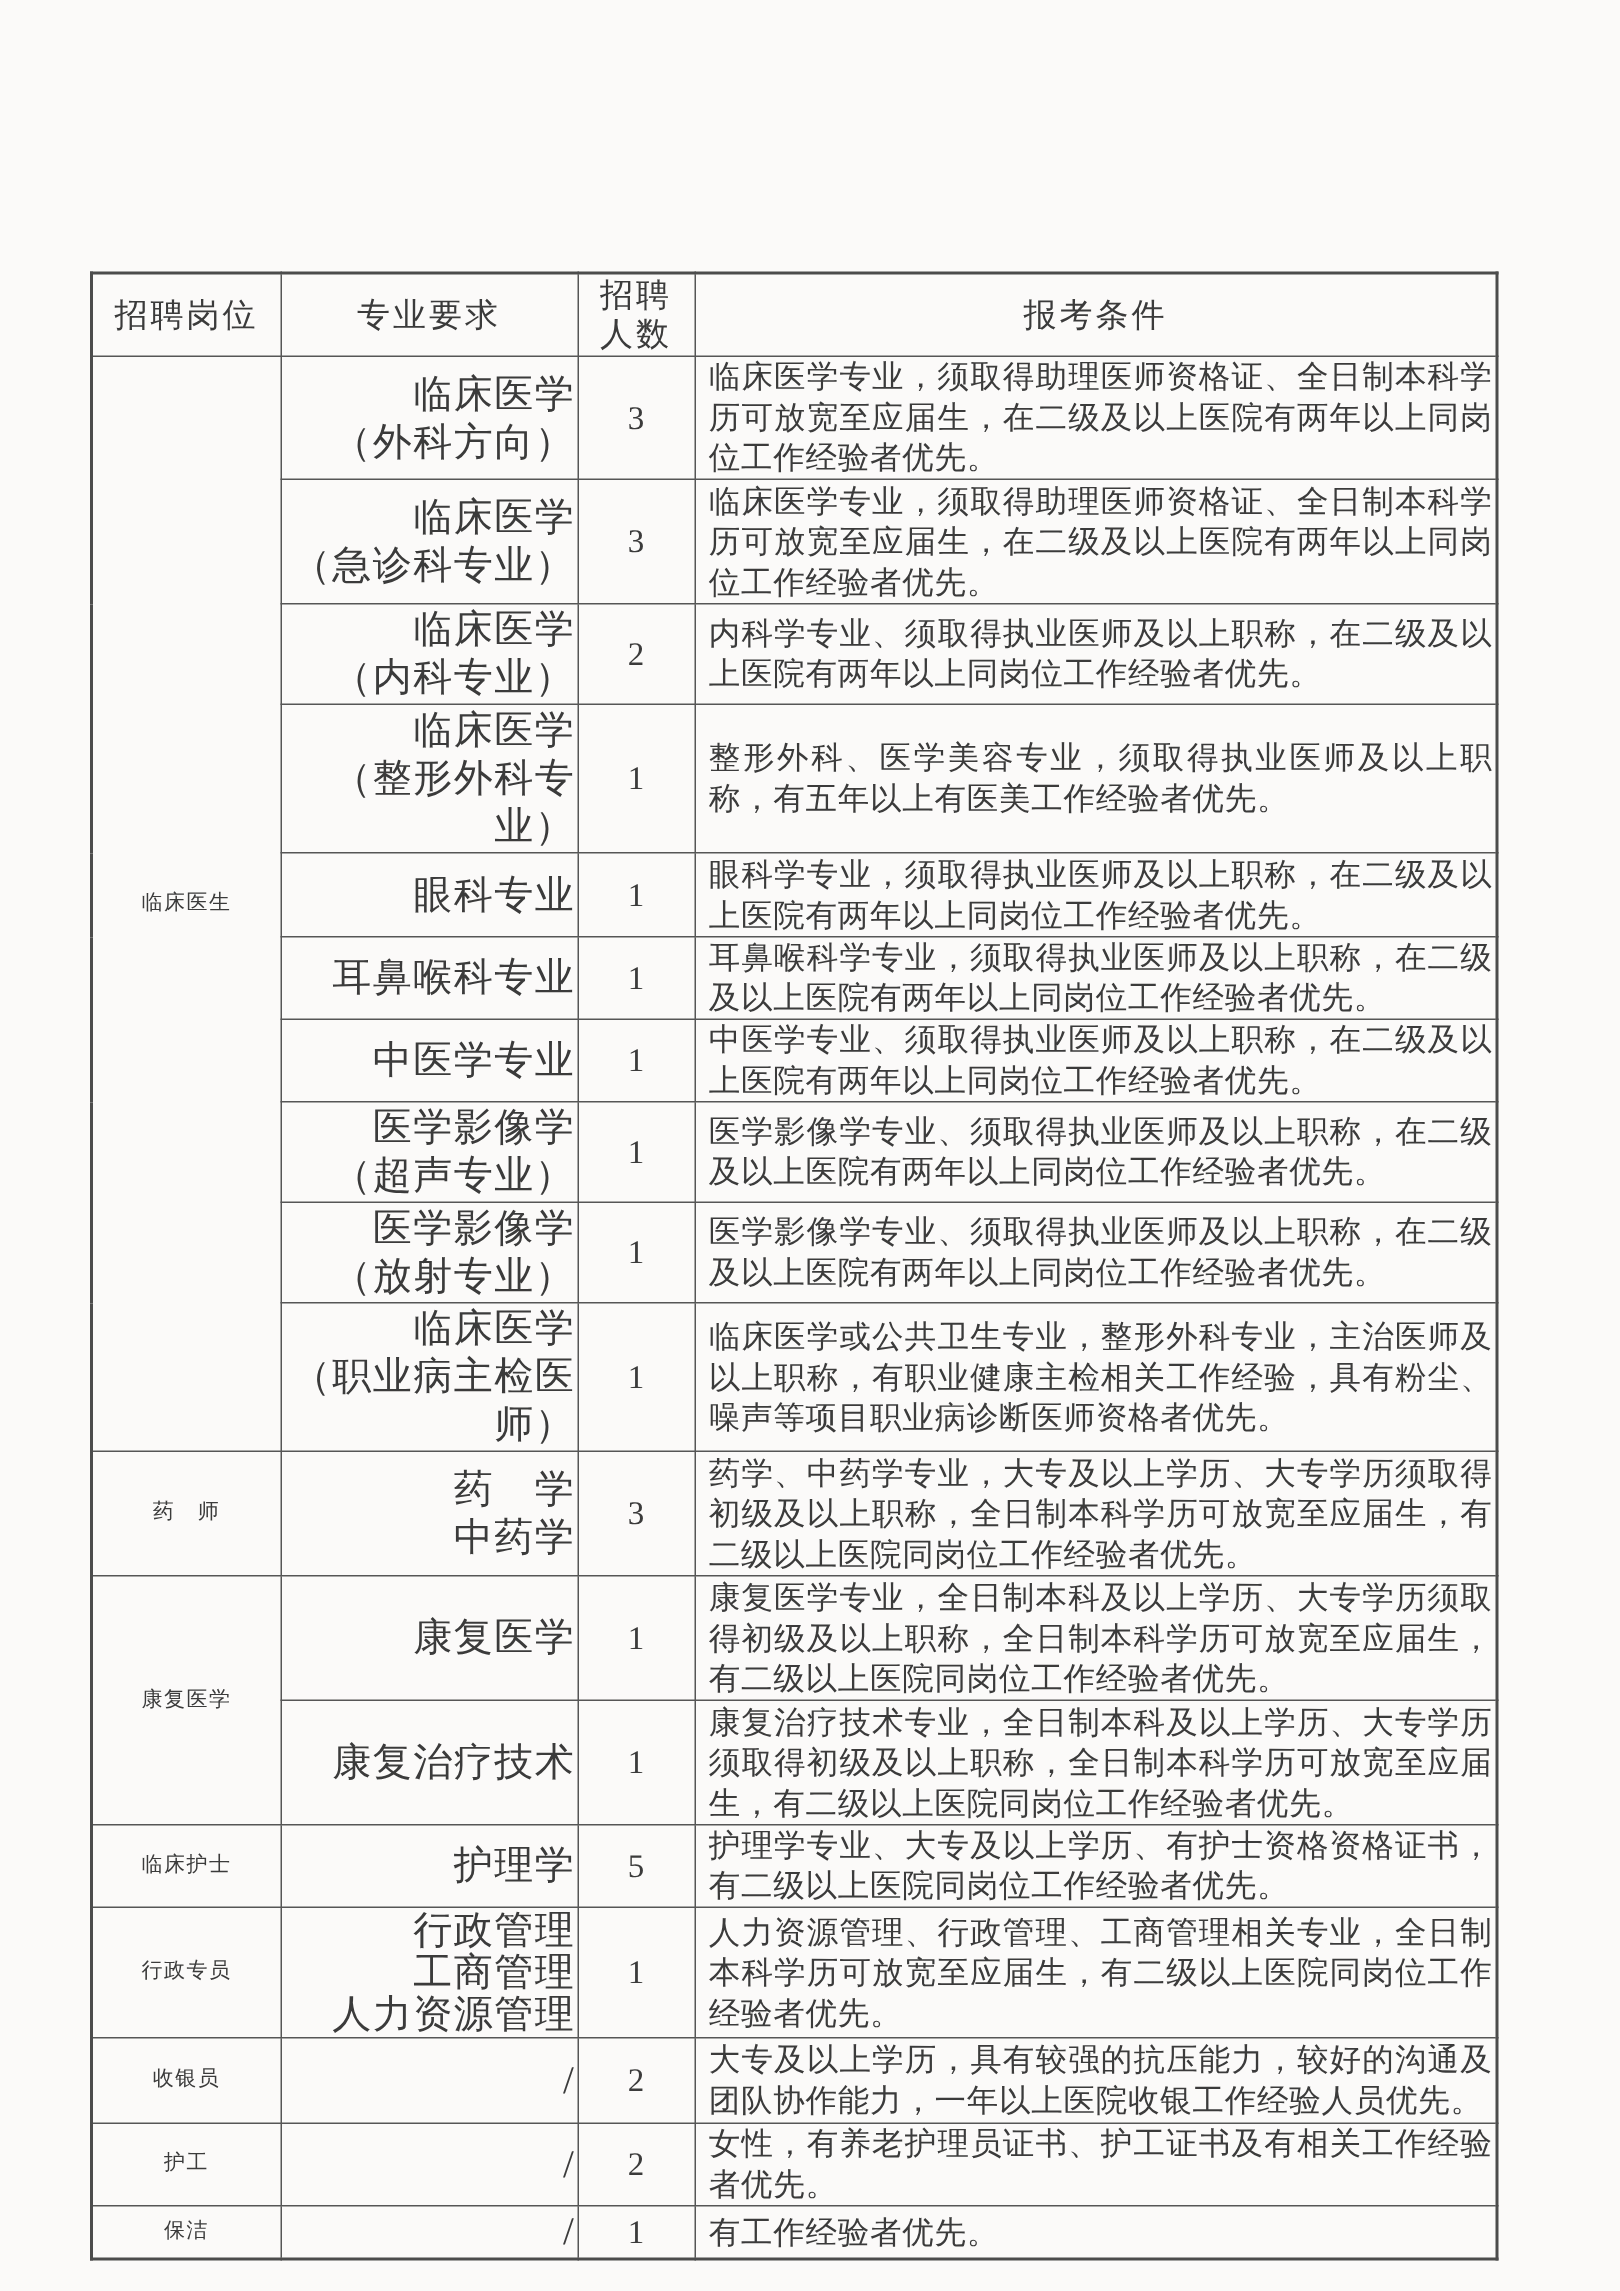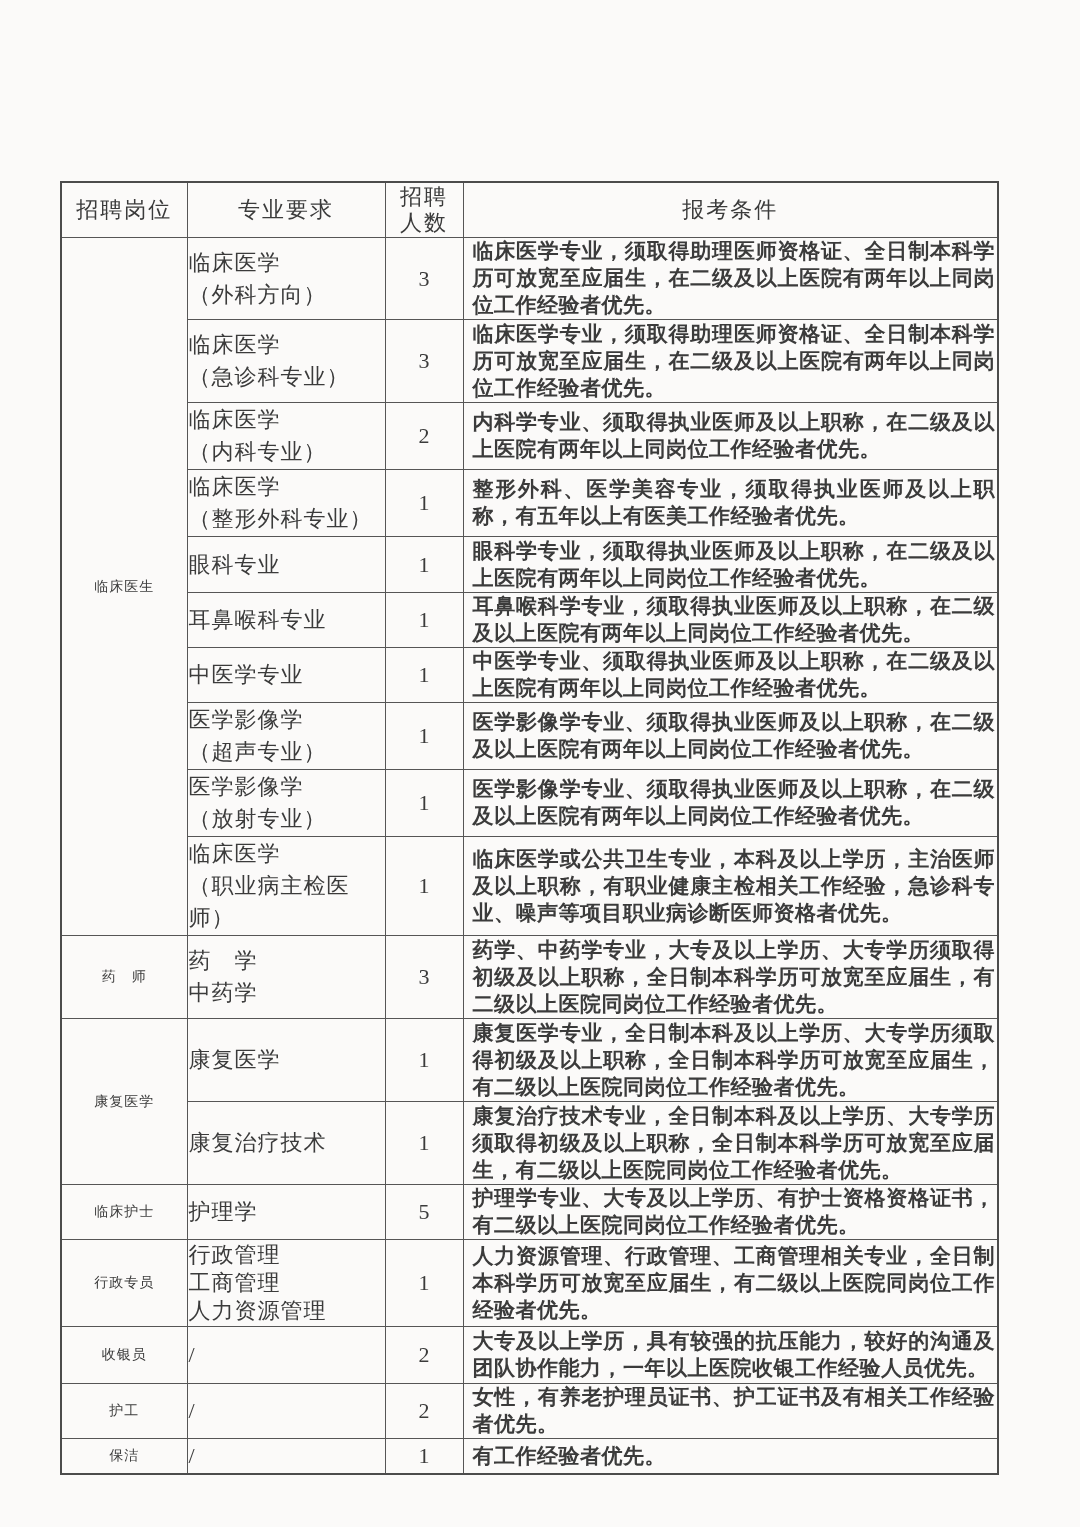--- a/index.html
+++ b/index.html
@@ -43,37 +43,36 @@
     letter-spacing: 2px;
   }
   td.pos-cell {
     font-size: 14px;
     line-height: 30px;
     text-align: center;
     white-space: pre-line;
     letter-spacing: 1px;
   }
   td.major-cell {
-    font-size: 22px;
+    font-size: 26px;
     line-height: 32px;
-    text-align: left;
+    text-align: right;
     white-space: pre-line;
     letter-spacing: 1px;
   }
   td.count-cell {
     font-size: 22px;
     text-align: center;
   }
   td.cond-cell {
     font-size: 21px;
     line-height: 27px;
     text-align: justify;
     padding: 0 2px 0 9px;
     letter-spacing: 0.5px;
-    font-weight: bold;
   }
   
   tr.hdr  { height: 54px; }
   tr.r80  { height: 80px; }
   tr.r83  { height: 83px; }
   tr.r82  { height: 82px; }
   tr.r85  { height: 85px; }
   tr.r59  { height: 59px; }
   tr.r58  { height: 58px; }
   tr.r57  { height: 57px; }
@@ -154,21 +153,21 @@
       <tr class="r59">
         <td class="major-cell">医学影像学
 （放射专业）</td>
         <td class="count-cell">1</td>
         <td class="cond-cell">医学影像学专业、须取得执业医师及以上职称，在二级及以上医院有两年以上同岗位工作经验者优先。</td>
       </tr>
       <tr class="r82">
         <td class="major-cell">临床医学
 （职业病主检医师）</td>
         <td class="count-cell">1</td>
-        <td class="cond-cell">临床医学或公共卫生专业，本科及以上学历，主治医师及以上职称，有职业健康主检相关工作经验，急诊科专业、噪声等项目职业病诊断医师资格者优先。</td>
+        <td class="cond-cell">临床医学或公共卫生专业，整形外科专业，主治医师及以上职称，有职业健康主检相关工作经验，具有粉尘、噪声等项目职业病诊断医师资格者优先。</td>
       </tr>
       <tr class="r83">
         <td class="pos-cell">药　师</td>
         <td class="major-cell">药　学
 中药学</td>
         <td class="count-cell">3</td>
         <td class="cond-cell">药学、中药学专业，大专及以上学历、大专学历须取得初级及以上职称，全日制本科学历可放宽至应届生，有二级以上医院同岗位工作经验者优先。</td>
       </tr>
       <tr class="r83">
         <td class="pos-cell" rowspan="2">康复医学</td>

